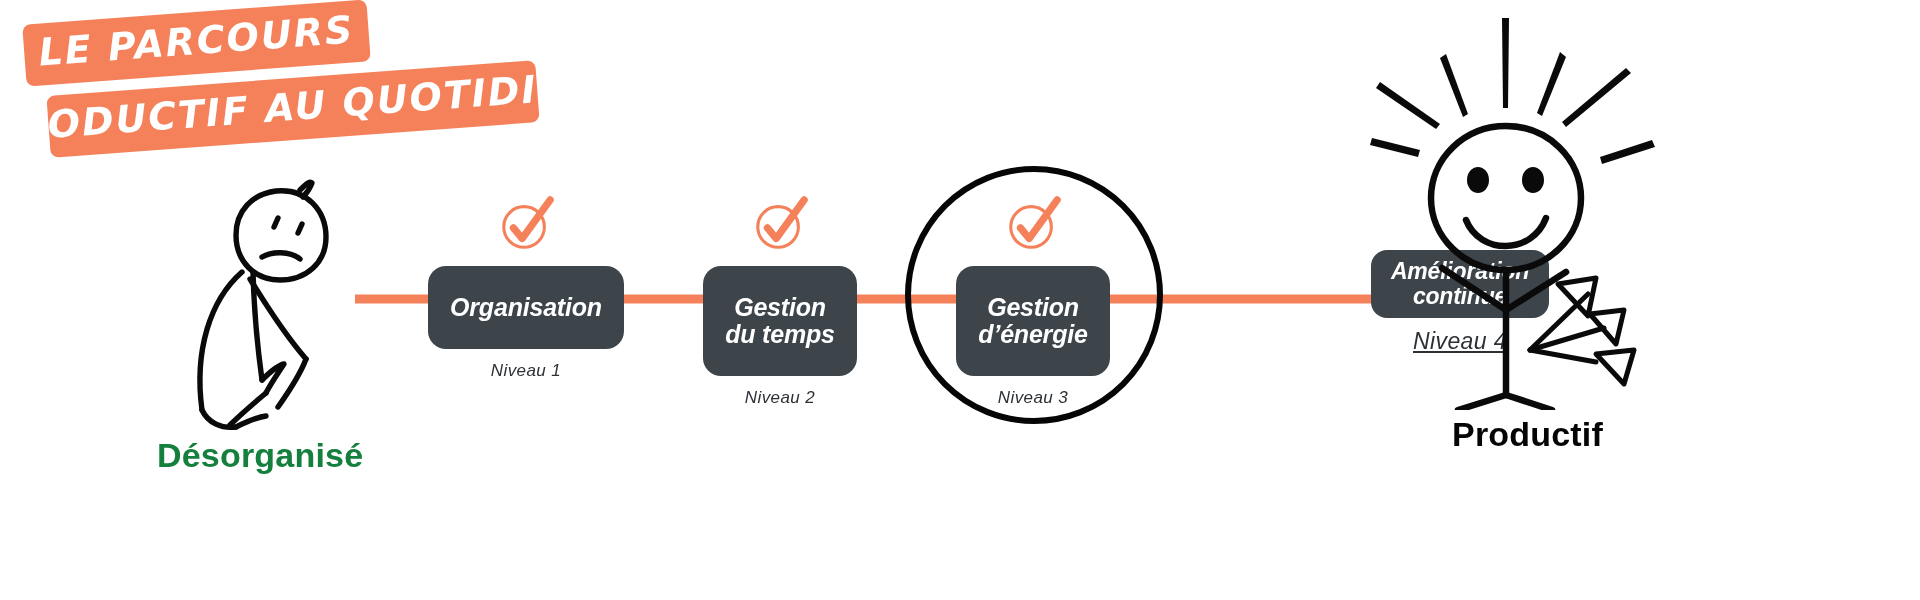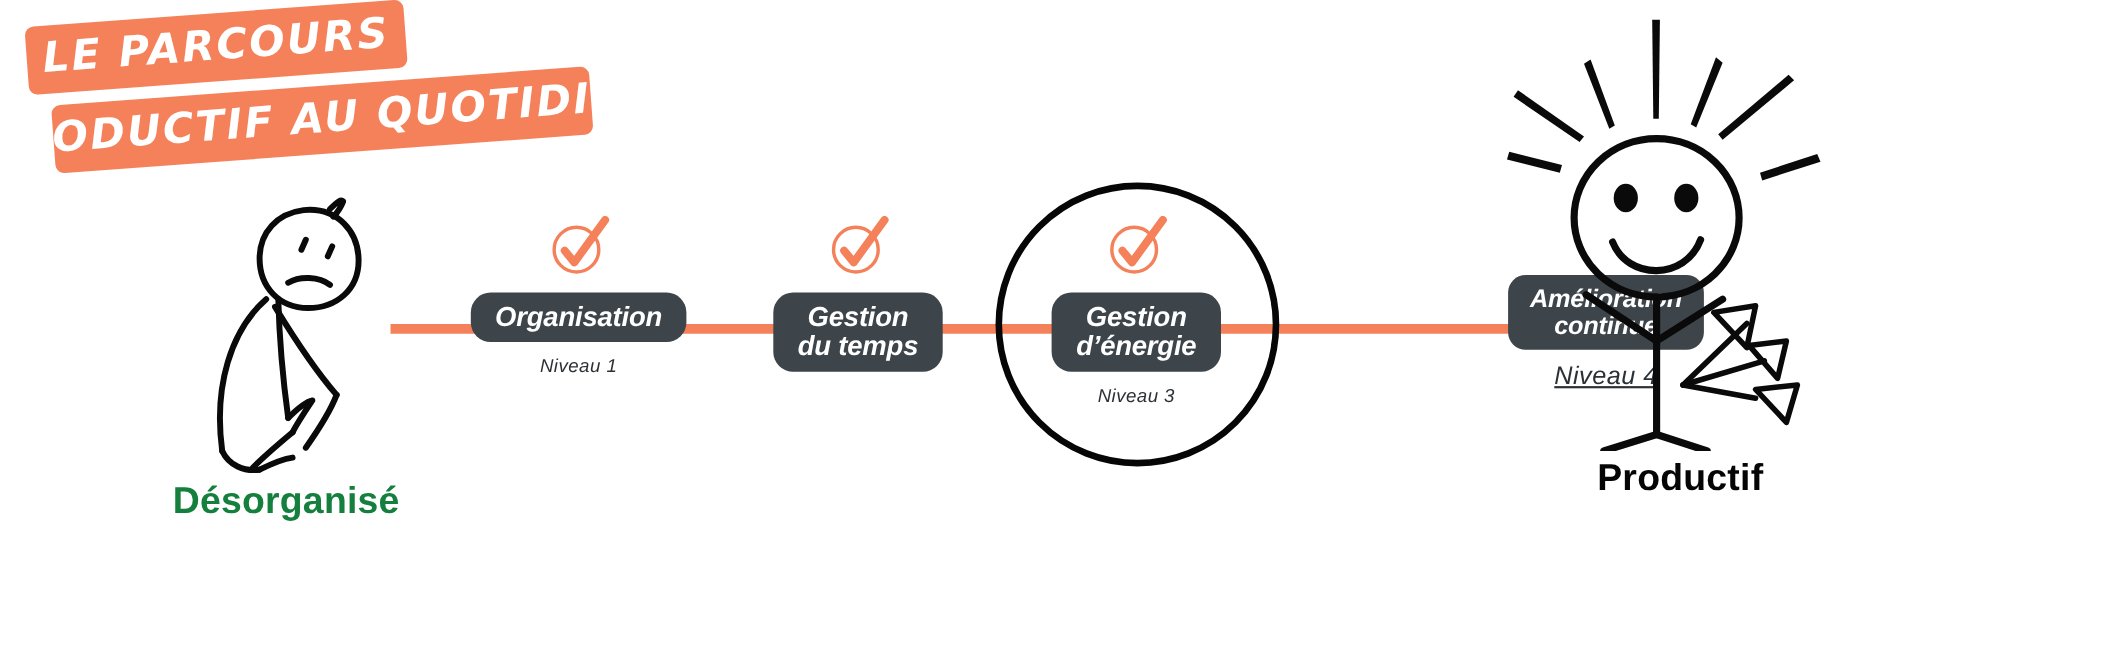--- a/index.html
+++ b/index.html
@@ -72,21 +72,21 @@
     display: block;
     margin: 0 auto 12px auto;
     width: 58px;
     height: 58px;
   }
   .pill {
     display: inline-block;
     background: #3d454b;
     color: #ffffff;
     border-radius: 18px;
-    padding: 9px 22px;
+    padding: 28px 22px;
     font-weight: bold;
     font-style: italic;
     font-size: 25px;
     line-height: 1.08;
     letter-spacing: -0.2px;
     white-space: pre-line;
     box-sizing: border-box;
   }
   .level {
     margin-top: 12px;
@@ -168,20 +168,21 @@
     <div class="level">Niveau 1</div>
   </div>
 
   <div class="step" id="step-2">
     <svg class="step-check" viewBox="0 0 60 60" xmlns="http://www.w3.org/2000/svg">
       <circle cx="28" cy="32" r="21" fill="none" stroke="#f5815a" stroke-width="3.2"></circle>
       <path d="M17 33 L26 44 L55 4" fill="none" stroke="#f5815a" stroke-width="7.5" stroke-linecap="round" stroke-linejoin="round"></path>
     </svg>
     <div class="pill">Gestion
 du temps</div>
+    <div class="level">Niveau 2</div>
   </div>
 
   <div class="step" id="step-3">
     <svg class="step-check" viewBox="0 0 60 60" xmlns="http://www.w3.org/2000/svg">
       <circle cx="28" cy="32" r="21" fill="none" stroke="#f5815a" stroke-width="3.2"></circle>
       <path d="M17 33 L26 44 L55 4" fill="none" stroke="#f5815a" stroke-width="7.5" stroke-linecap="round" stroke-linejoin="round"></path>
     </svg>
     <div class="pill">Gestion
 d’énergie</div>
     <div class="level">Niveau 3</div>

